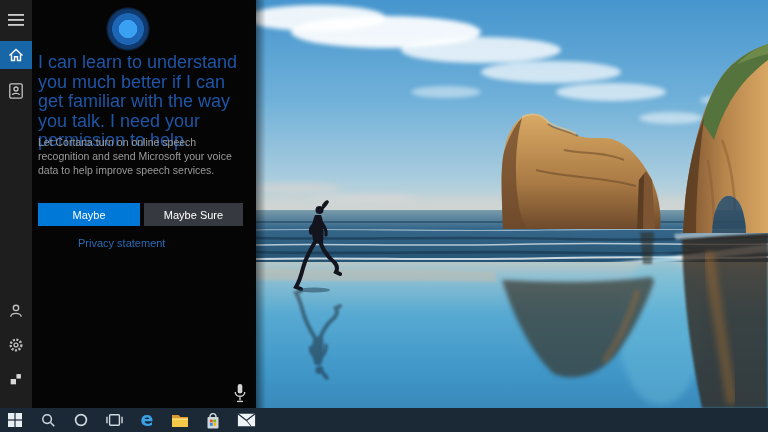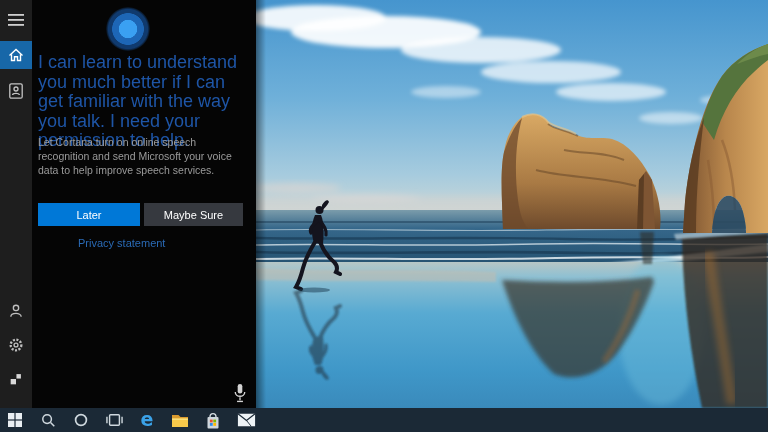--- a/index.html
+++ b/index.html
@@ -204,21 +204,21 @@
           <rect x="9.5" y="3.5" width="5" height="5" fill="#d8d8d8"></rect>
         </svg>
       </div>
     </div>
   </nav>
 
   <section class="panel">
     <div class="orb"></div>
     <div class="heading">I can learn to understand you much better if I can get familiar with the way you talk. I need your permission to help.</div>
     <div class="body-text">Let Cortana turn on online speech recognition and send Microsoft your voice data to help improve speech services.</div>
-    <button class="btn btn-primary">Later</button>
+    <button class="btn btn-primary">Maybe</button>
     <button class="btn btn-secondary">Maybe Sure</button>
     <a class="privacy">Privacy statement</a>
     <div class="mic">
       <svg width="16" height="20" viewBox="0 0 14 19" fill="none" stroke="#d4d4d4" stroke-width="1.3">
         <rect x="4.8" y="1" width="4.4" height="9" rx="2.2" fill="#d4d4d4" stroke="none"></rect>
         <path d="M2.5,8.5 C2.5,14 11.5,14 11.5,8.5"></path>
         <path d="M7,13.5 V16.5"></path>
         <path d="M4.2,17.5 H9.8"></path>
       </svg>
     </div>

